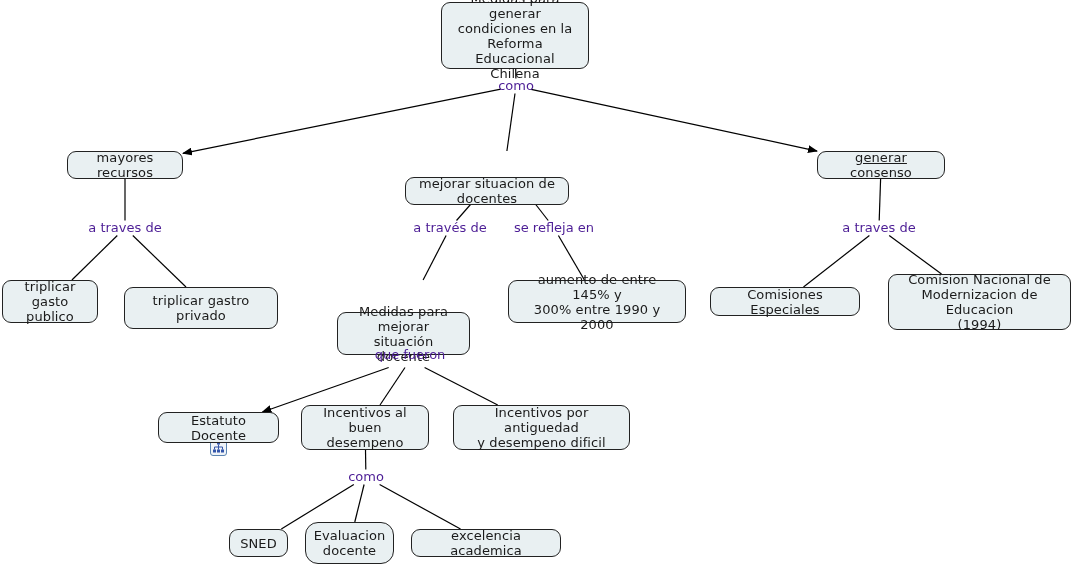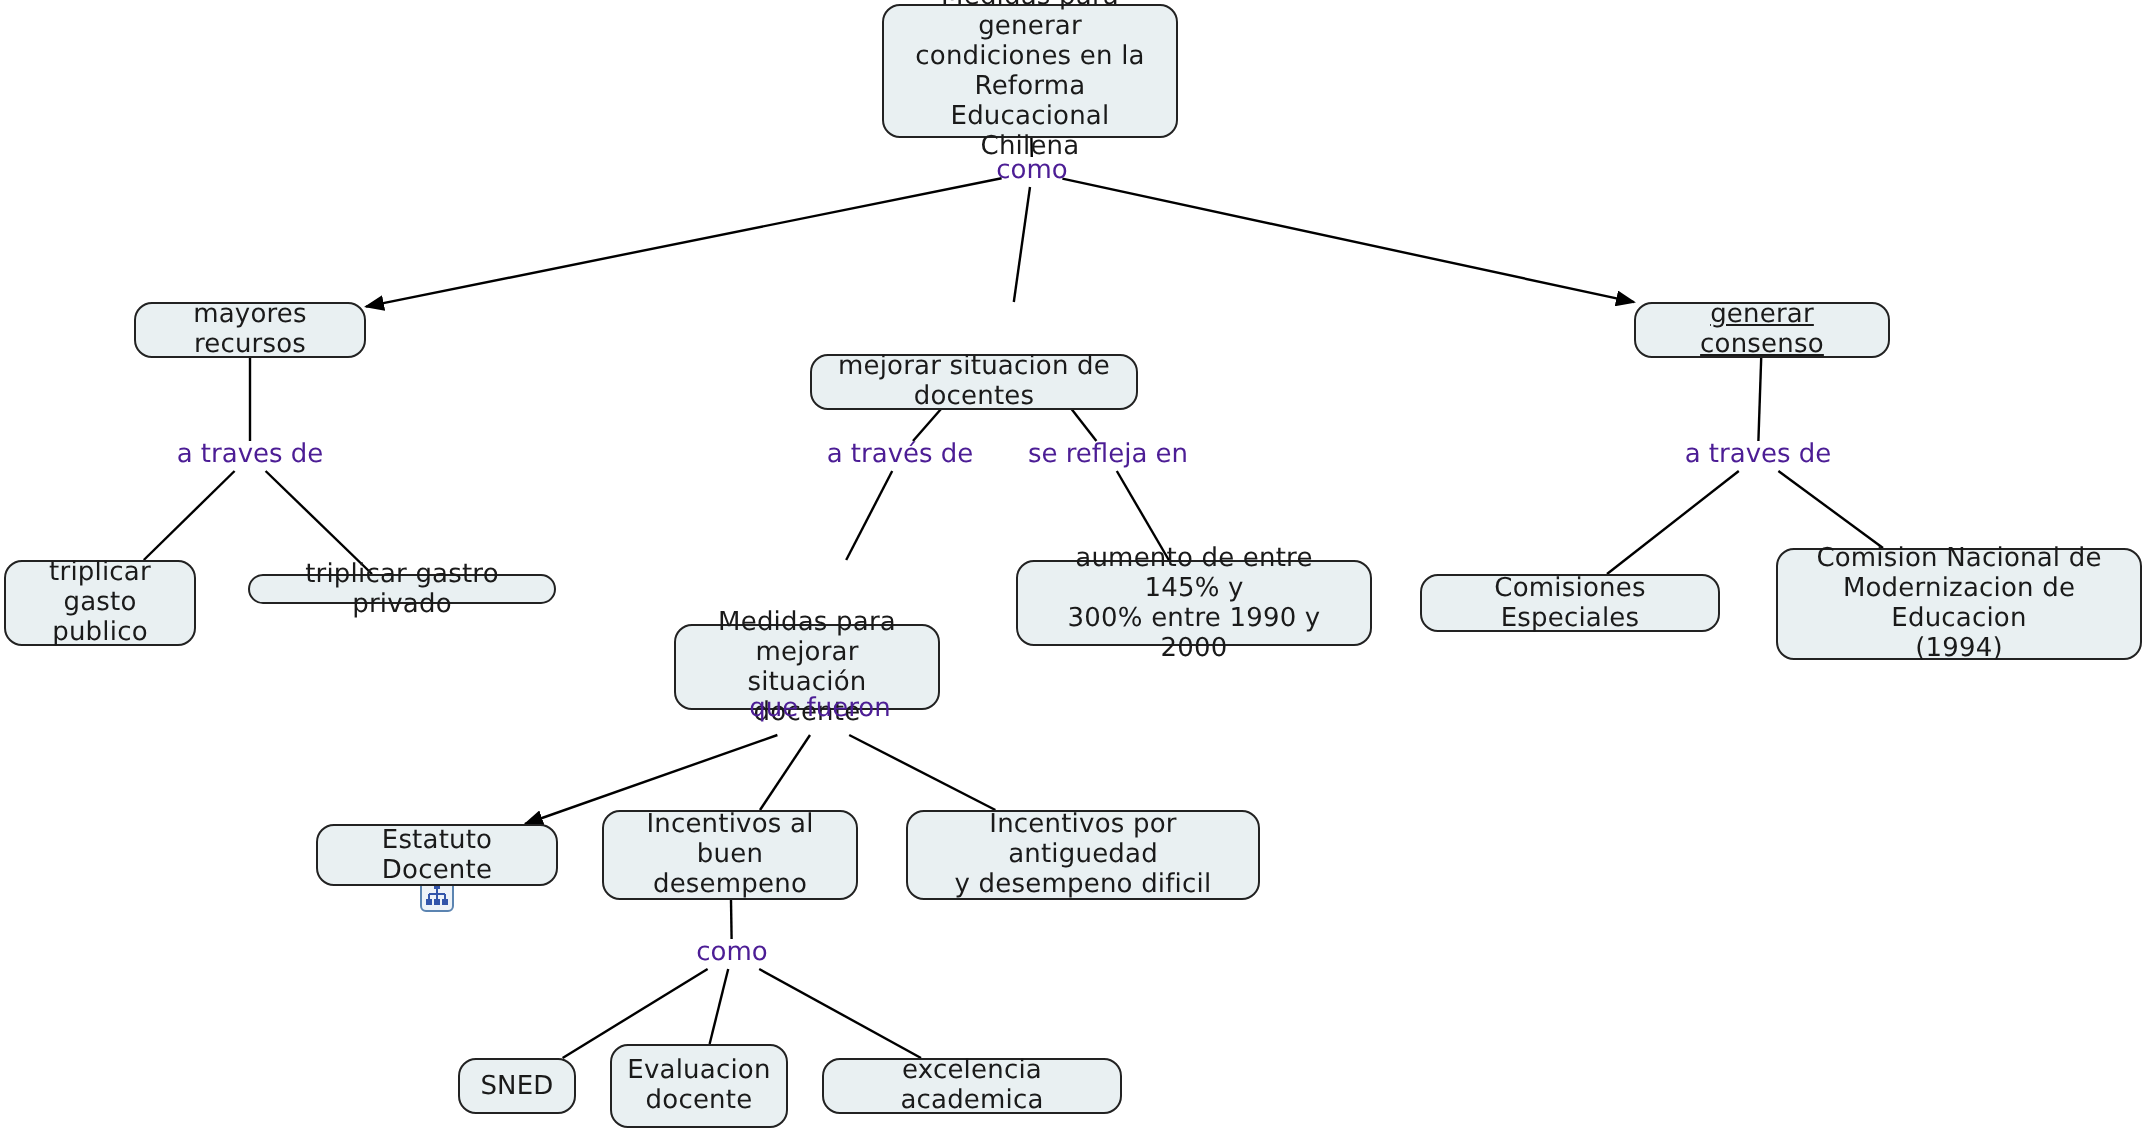--- a/index.html
+++ b/index.html
@@ -120,21 +120,21 @@
       <div class="cm-node" style="left: 405px; top: 151px; width: 164px; height: 28px; margin-top: 26px;">
         <span class="cm-node-text">mejorar situacion de docentes</span>
       </div>
       <div class="cm-node" style="left: 817px; top: 151px; width: 128px; height: 28px; text-decoration: underline;">
         <span class="cm-node-text">generar consenso</span>
       </div>
       <div class="cm-node" style="left: 2px; top: 280px; width: 96px; height: 43px;">
         <span class="cm-node-text">triplicar gasto
 publico</span>
       </div>
-      <div class="cm-node" style="left: 124px; top: 287px; width: 154px; height: 15px;">
+      <div class="cm-node" style="left: 124px; top: 287px; width: 154px; height: 42px;">
         <span class="cm-node-text">triplicar gastro privado</span>
       </div>
       <div class="cm-node" style="left: 337px; top: 280px; width: 133px; height: 43px; margin-top: 32px;">
         <span class="cm-node-text">Medidas para mejorar
 situación docente</span>
       </div>
       <div class="cm-node" style="left: 508px; top: 280px; width: 178px; height: 43px;">
         <span class="cm-node-text">aumento de entre 145% y
 300% entre 1990 y 2000</span>
       </div>
@@ -162,21 +162,21 @@
         <span class="cm-node-text">Incentivos al buen
 desempeno</span>
       </div>
       <div class="cm-node" style="left: 453px; top: 405px; width: 177px; height: 45px;">
         <span class="cm-node-text">Incentivos por antiguedad
 y desempeno dificil</span>
       </div>
       <div class="cm-node" style="left: 229px; top: 529px; width: 59px; height: 28px;">
         <span class="cm-node-text">SNED</span>
       </div>
-      <div class="cm-node" style="left: 305px; top: 522px; width: 89px; height: 42px;">
+      <div class="cm-node" style="left: 305px; top: 522px; width: 89px; height: 42px; border-radius: 13px;">
         <span class="cm-node-text">Evaluacion
 docente</span>
       </div>
       <div class="cm-node" style="left: 411px; top: 529px; width: 150px; height: 28px;">
         <span class="cm-node-text">excelencia academica</span>
       </div>
     </div>
   <div id="label-group">
       <div class="cm-link-label" style="left: 516px; top: 78px;">como</div>
       <div class="cm-link-label" style="left: 125px; top: 220px;">a traves de</div>

